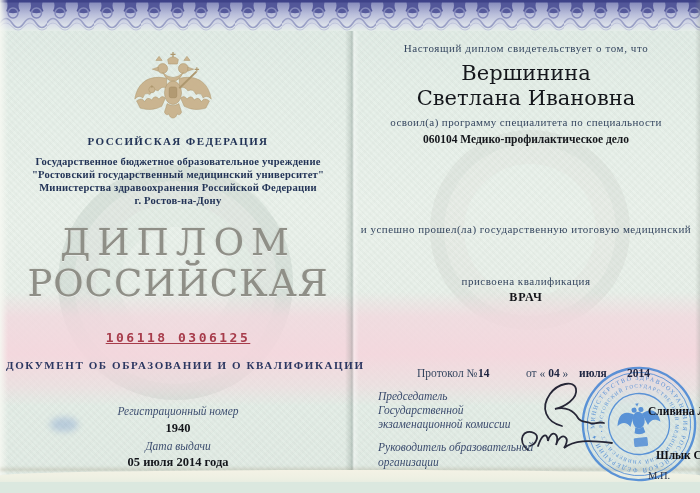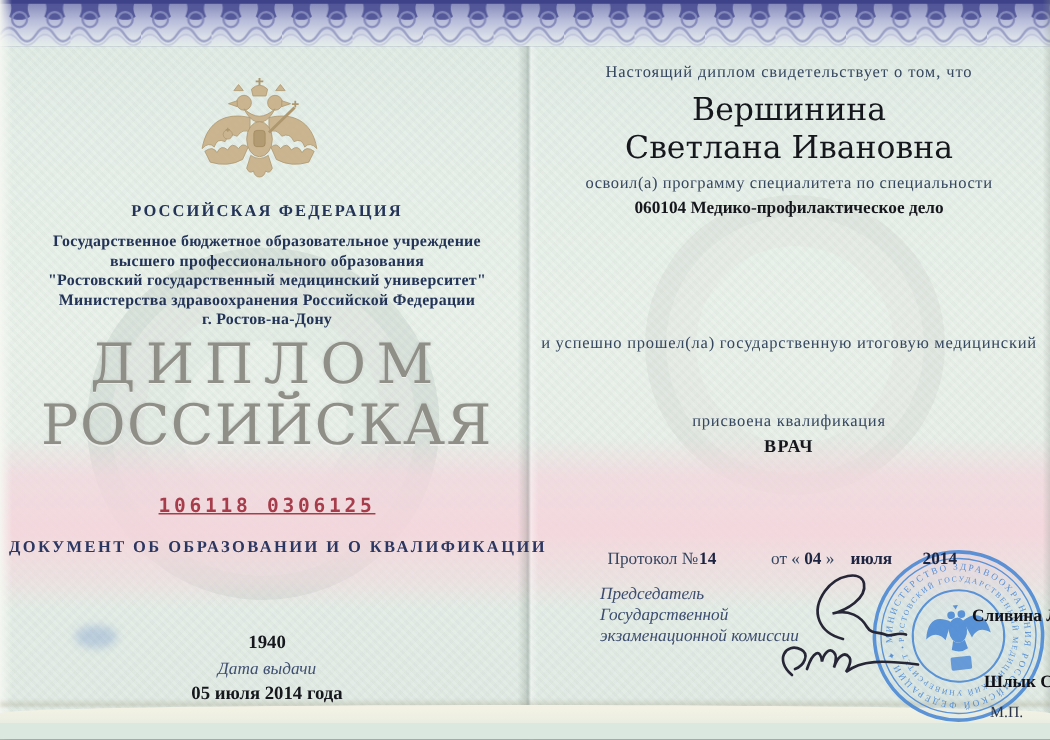--- a/index.html
+++ b/index.html
@@ -60,35 +60,35 @@
   .intro{top:42px;font-size:11px;color:#35465f;letter-spacing:.6px;}
   .surname{top:61px;font-size:21px;font-family:"DejaVu Serif",serif;}
   .given{top:86px;font-size:21px;font-family:"DejaVu Serif",serif;}
   .program{top:116px;font-size:11px;color:#35465f;letter-spacing:.4px;}
   .specialty{top:133px;font-size:11.5px;font-weight:bold;}
   .attest{top:223px;font-size:11px;color:#35465f;letter-spacing:.5px;}
   .comm1{top:259px;font-size:11px;color:#35465f;letter-spacing:.5px;}
   .comm2{top:275px;font-size:11px;color:#35465f;letter-spacing:.5px;}
   .qual{top:290px;font-size:12px;font-weight:bold;letter-spacing:1px;}
 
-  .proto{top:367px;font-size:11.5px;}
+  .proto{top:367px;font-size:11.5px;margin-left:12px;}
   .proto-label{left:405px;color:#35465f;}
   .proto-num{left:466px;font-weight:bold;color:#1d2440;}
   .proto-from{left:514px;color:#35465f;}
   .proto-from b{color:#1d2440;}
   .proto-month{left:567px;font-weight:bold;color:#1d2440;}
   .proto-year{left:615px;font-weight:bold;color:#1d2440;}
 
   .official{font-size:11.5px;font-style:italic;color:#3c4c6e;line-height:14px;text-align:left;}
-  .chairman-label{left:400px;top:389px;}
+  .chairman-label{left:378px;top:389px;}
   .head-label{left:378px;top:440px;line-height:14.5px;}
   .sign-name{font-size:11.5px;font-weight:bold;color:#101016;padding-left:24px;}
   .name1{left:624px;top:405px;}
   .name2{left:632px;top:449px;}
-  .mp{left:648px;top:470px;font-size:10.5px;color:#2a3348;margin-left:12px;}
+  .mp{left:648px;top:470px;font-size:10.5px;color:#2a3348;}
 
   .art{position:absolute;}
   .eagle{left:128px;top:51px;width:90px;height:80px;z-index:4;}
   .stamp{left:578px;top:363px;width:122px;height:122px;z-index:4;transform:rotate(-6deg);opacity:.84;}
   .sig1{left:528px;top:376px;width:84px;height:60px;z-index:5;}
   .sig2{left:512px;top:426px;width:104px;height:36px;z-index:5;}
 </style>
 </head>
 <body>
 
@@ -151,32 +151,32 @@
       <circle cx="26.5" cy="42.5" r="3.4"></circle>
       <path d="M26.5,37.5 v3 M25,39 h3" fill="none" stroke-width="1"></path>
     </g>
     <rect x="45.8" y="39.5" width="8.4" height="12" rx="2.2" fill="#b29a72" stroke="#9d8459" stroke-width=".5"></rect>
   </svg>
 
   <div class="t ctrL country navy">РОССИЙСКАЯ ФЕДЕРАЦИЯ</div>
 
   <div class="t ctrL inst navy">
     <div>Государственное бюджетное образовательное учреждение</div>
-    <div>высшего профессионального образования</div>
     <div>"Ростовский государственный медицинский университет"</div>
     <div>Министерства здравоохранения Российской Федерации</div>
     <div>г. Ростов-на-Дону</div>
   </div>
 
   <div class="t ctrL title title1">ДИПЛОМ</div>
   <div class="t ctrL title title2">РОССИЙСКАЯ</div>
 
   <div class="t ctrL serial">106118 0306125</div>
   <div class="t ctrL caption">ДОКУМЕНТ ОБ ОБРАЗОВАНИИ И О КВАЛИФИКАЦИИ</div>
 
+  <div class="t ctrL reg-label bluelbl">Регистрационный номер</div>
   <div class="t ctrL reg-value ink">1940</div>
   <div class="t ctrL date-label bluelbl">Дата выдачи</div>
   <div class="t ctrL date-value ink">05 июля 2014 года</div>
 
   <div class="t ctrR intro">Настоящий диплом свидетельствует о том, что</div>
   <div class="t ctrR surname ink">Вершинина</div>
   <div class="t ctrR given ink">Светлана Ивановна</div>
   <div class="t ctrR program">освоил(а) программу специалитета по специальности</div>
   <div class="t ctrR specialty ink">060104 Медико-профилактическое дело</div>
   <div class="t ctrR attest">и успешно прошел(ла) государственную итоговую медицинский</div>
@@ -186,20 +186,24 @@
   <div class="t proto proto-label">Протокол №</div>
   <div class="t proto proto-num">14</div>
   <div class="t proto proto-from"><span>от «</span> <b>04</b> <span>»</span></div>
   <div class="t proto proto-month">июля</div>
   <div class="t proto proto-year">2014</div>
 
   <div class="t official chairman-label">
     <div>Председатель</div>
     <div>Государственной</div>
     <div>экзаменационной  комиссии</div>
+  </div>
+  <div class="t official head-label">
+    <div>Руководитель образовательной</div>
+    <div>организации</div>
   </div>
 
   <svg class="art sig1" viewBox="0 0 84 60" xmlns="http://www.w3.org/2000/svg">
     <path d="M34,50 C18,46 12,32 22,18 C30,7 46,4 48,13 C50,23 36,31 27,33 C38,30 46,35 50,42 C53,47 58,45 62,47 C66,49 70,45 76,47" fill="none" stroke="#262636" stroke-width="1.8" stroke-linecap="round"></path>
   </svg>
   <svg class="art sig2" viewBox="0 0 104 36" xmlns="http://www.w3.org/2000/svg">
     <path d="M16,24 C4,14 12,2 22,7 C28,10 24,18 18,20 M26,20 C30,8 35,6 36,15 C37,10 41,5 44,9 C46,11 45,16 44,19 C46,12 51,8 54,12 C56,14 54,19 52,22 C62,14 76,14 100,17" fill="none" stroke="#262636" stroke-width="1.8" stroke-linecap="round"></path>
   </svg>
 
   <svg class="art stamp" viewBox="0 0 124 124" xmlns="http://www.w3.org/2000/svg">

